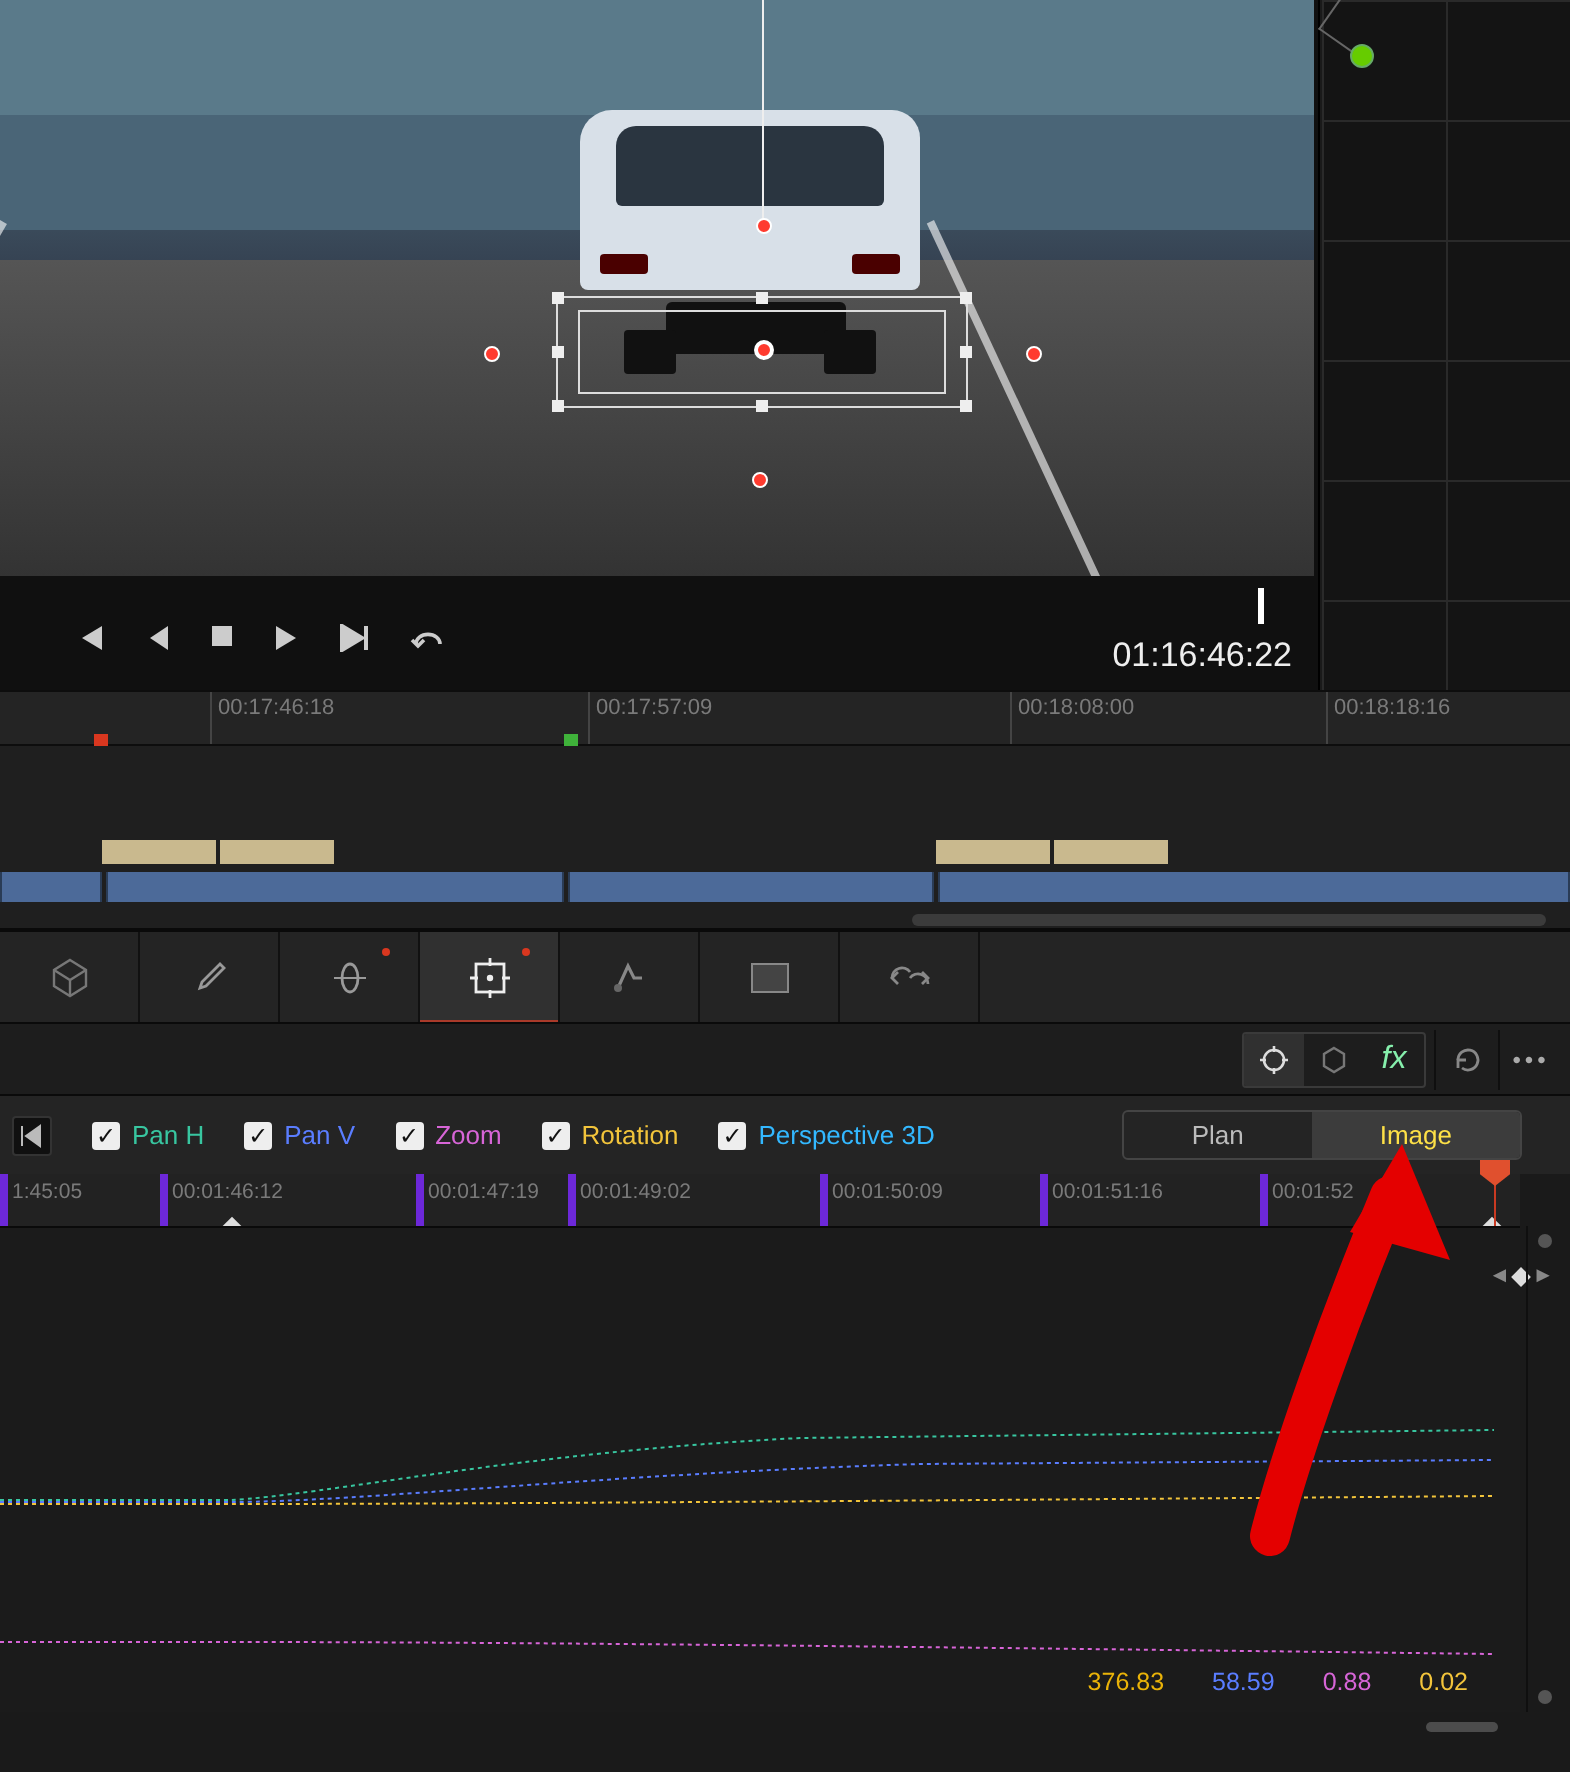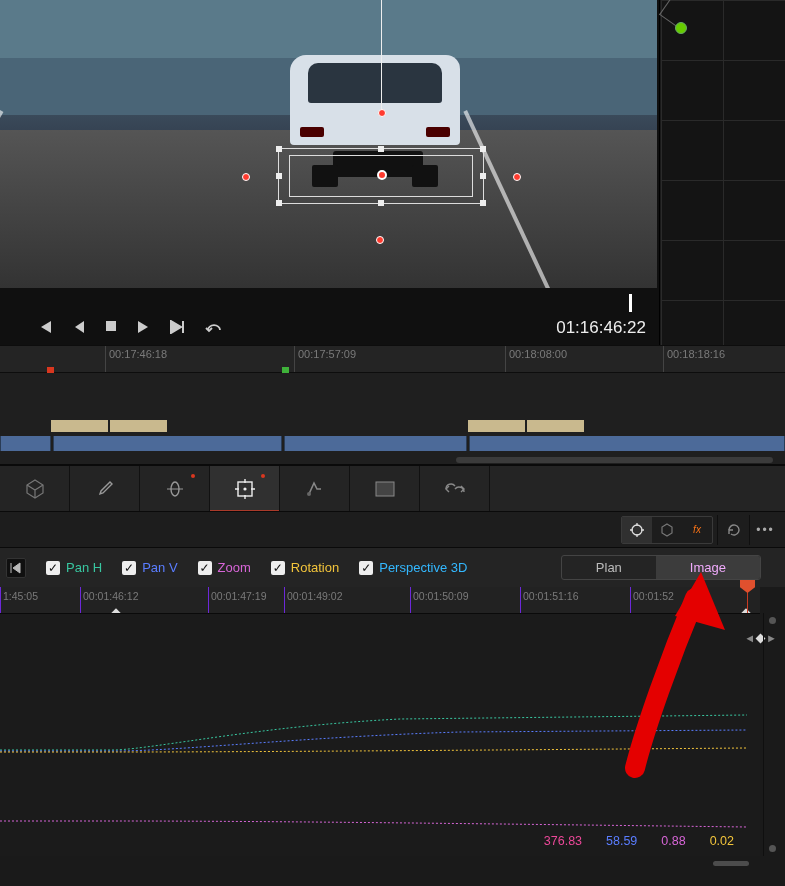--- a/index.html
+++ b/index.html
@@ -91,21 +91,21 @@
   .red-dot{position:absolute;width:8px;height:8px;border-radius:50%;background:#ff3b2f;border:1px solid #fff;}
   .v-line{position:absolute;left:381px;top:0;width:1px;height:114px;background:#eee;}
   
   .slider-bar {
     position:absolute; left:0; top:296px; height:8px; width:640px; background:transparent;
   }
   .slider-knob { position:absolute; right:8px; top:-2px; width:3px; height:18px; background:#fff;}
   
   .transport {
     position:absolute; left:0; top:312px; width:660px; height:33px;
-    display:flex; align-items:center;
+    display:flex; 
   }
   .transport .buttons { display:flex; gap:20px; margin-left:37px;}
   .tc { position:absolute; right:14px; top:6px; font-size:17px; color:#eee;}
   
   .right-panel { position:absolute; left:661px; top:0; width:124px; height:345px; background:#141414;}
   .right-panel .grid{ position:absolute; inset:0;
     background-image: linear-gradient(#2a2a2a 1px, transparent 1px),
                       linear-gradient(90deg,#2a2a2a 1px, transparent 1px);
     background-size: 62px 60px;
   }
@@ -139,25 +139,25 @@
   .pill3d div{width:30px;height:26px;display:flex;align-items:center;justify-content:center;}
   .pill3d .a{background:#303030;}
   
   .check-row{position:absolute; left:0; top:547px; width:785px; height:40px; background:#242424; border-top:1px solid #0a0a0a; display:flex; align-items:center; gap:10px; padding-left:6px;}
   .to-start{width:20px;height:20px;background:#101010;display:flex;align-items:center;justify-content:center;border:1px solid #333;border-radius:2px;}
   .check-item{display:flex; align-items:center; gap:6px; margin-left:10px;}
   .check{width:14px;height:14px;background:#eee;border-radius:2px;display:flex;align-items:center;justify-content:center;}
   .chk-mark{color:#111;font-size:12px;line-height:1;}
   .seg{margin-left:auto; margin-right:24px; display:flex; border:1px solid #444; border-radius:3px; overflow:hidden;}
   .seg div{padding:4px 34px; font-size:13px; color:#bbb;}
-  .seg .active{background:#3c3c3c; color:#f0abfc;}
+  .seg .active{background:#3c3c3c; color:#fde047;}
   .lbl{font-size:13px;}
   
   .ruler2{ position:absolute; left:0; top:587px; width:760px; height:26px; background:#222;}
-  .ruler2 .tick{position:absolute; top:0; height:100%; border-left:1px solid #6d28d9; color:#7a7a7a; font-size:10.5px; padding-left:2px; padding-top:3px;}
+  .ruler2 .tick{position:absolute; top:0; height:100%; border-left:4px solid #6d28d9; color:#7a7a7a; font-size:10.5px; padding-left:2px; padding-top:3px;}
   .playhead{position:absolute; top:588px; width:1px; height:268px; background:#c93a22;}
   .playhead-top{position:absolute;top:-8px;left:-7px;width:15px;height:13px;background:#e0502e;clip-path:polygon(0 0,100% 0,100% 55%,50% 100%,0 55%);}
   .diamond{position:absolute; width:8px; height:8px; background:#ddd; transform:rotate(45deg);}
   
   .graph{position:absolute; left:0; top:613px; width:760px; height:243px; background:#1b1b1b; border-top:1px solid #0a0a0a;}
   .graph svg{position:absolute;inset:0;}
   .values-row{position:absolute; left:0; bottom:4px; right:0; height:18px; display:flex; justify-content:flex-end; gap:24px; padding-right:26px; font-size:12.5px;}
   
   .nav-diamonds{position:absolute; right:8px; top:632px; display:flex; gap:2px; align-items:center;}
   .chev{color:#888;font-size:11px;}
@@ -320,21 +320,21 @@
           <circle cx="8" cy="8" r="5" fill="none" stroke="#ddd" stroke-width="1.3"></circle>
           <path d="M8 1v3M8 12v3M1 8h3M12 8h3" stroke="#ddd" stroke-width="1.3"></path>
         </svg>
       </div>
     <div>
         <svg width="16" height="16">
           <path d="M8 2l5 3v6l-5 3-5-3V5z" fill="none" stroke="#777" stroke-width="1.2"></path>
         </svg>
       </div>
     <div>
-        <span style="color:#f97316;font-style:italic;font-size:10px">fx</span>
+        <span style="color:#86efac;font-style:italic;font-size:16px">fx</span>
       </div>
   </div>
   <div class="box">
       <svg width="16" height="16">
         <path d="M3 8a5 5 0 1 1 2 4" fill="none" stroke="#888" stroke-width="1.4"></path>
         <path d="M3 12v-4h4" fill="none" stroke="#888" stroke-width="1.4"></path>
       </svg>
     </div>
   <div class="box">
       <span style="color:#aaa;letter-spacing:2px;">•••</span>
@@ -400,21 +400,21 @@
 </div>
 
 <div class="graph">
   <svg width="760" height="243">
     <path d="M0 136 L115 136 C160 134 260 112 400 105 L747 101" stroke="#38c6a0" stroke-width="1" fill="none" stroke-dasharray="2 2"></path>
     <path d="M0 137 L115 137 C180 137 300 123 460 118 L747 116" stroke="#5a7dff" stroke-width="1" fill="none" stroke-dasharray="2 2"></path>
     <path d="M0 138 L115 138 C250 138 500 136 747 134" stroke="#f2c43b" stroke-width="1" fill="none" stroke-dasharray="2 2"></path>
     <path d="M0 207 L115 207 C280 207 500 210 747 213" stroke="#d765d7" stroke-width="1" fill="none" stroke-dasharray="2 2"></path>
   </svg>
   <div class="values-row">
-    <span style="color:#ec4899">376.83</span>
+    <span style="color:#eab308">376.83</span>
     <span style="color:#5a7dff">58.59</span>
     <span style="color:#d765d7">0.88</span>
     <span style="color:#f2c43b">0.02</span>
   </div>
 </div>
 
 <div class="nav-diamonds">
   <span class="chev">◄</span>
   <span class="diamond" style="position:static;display:inline-block;width:7px;height:7px;"></span>
   <span class="chev">►</span>

